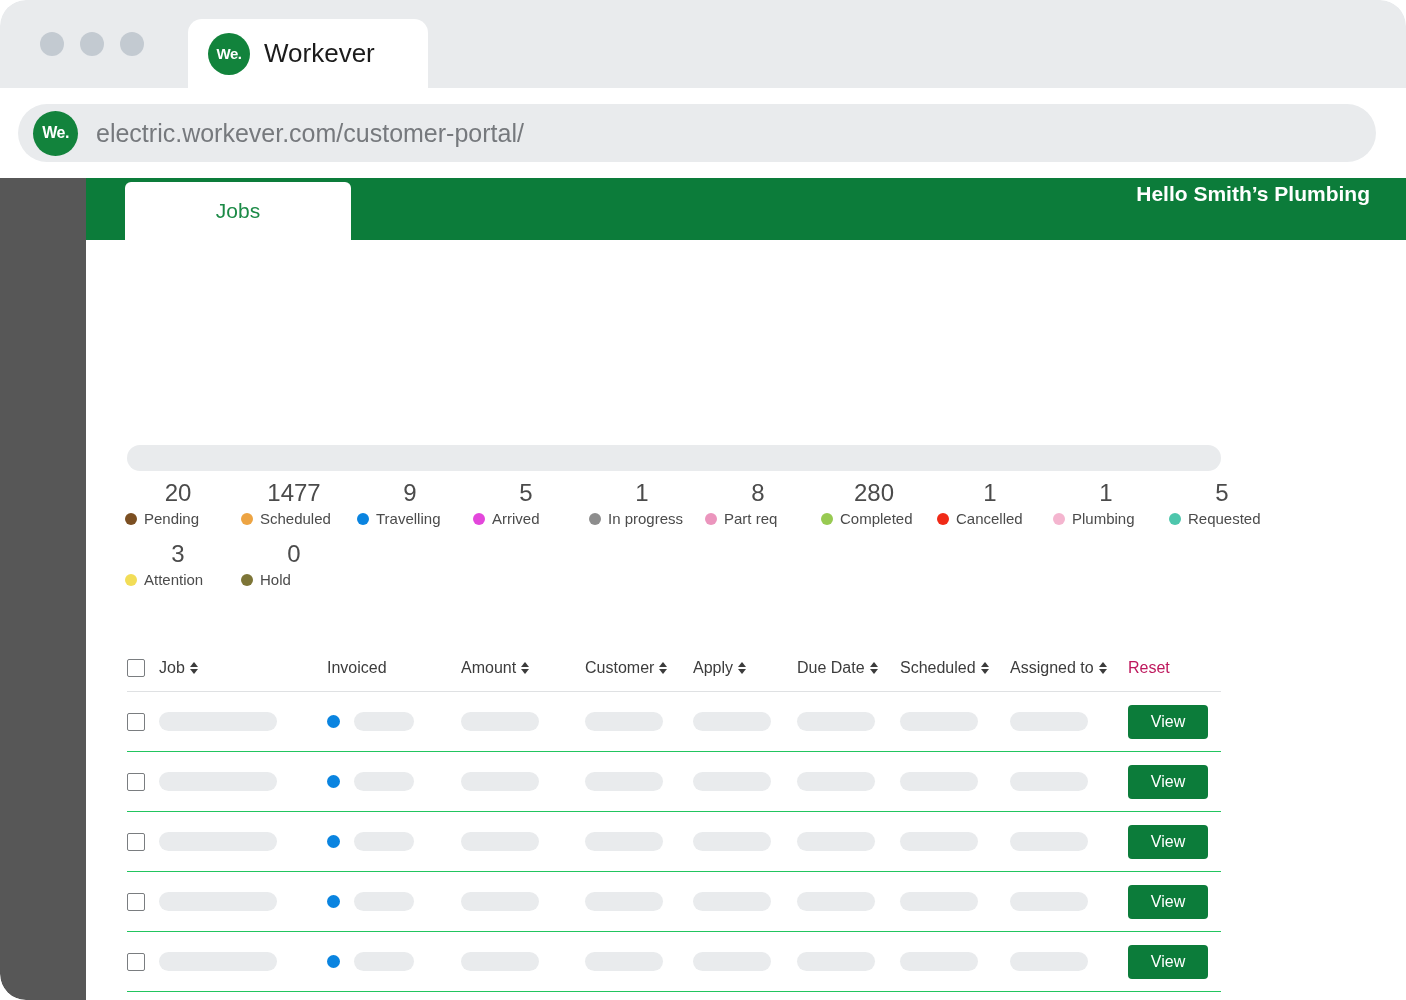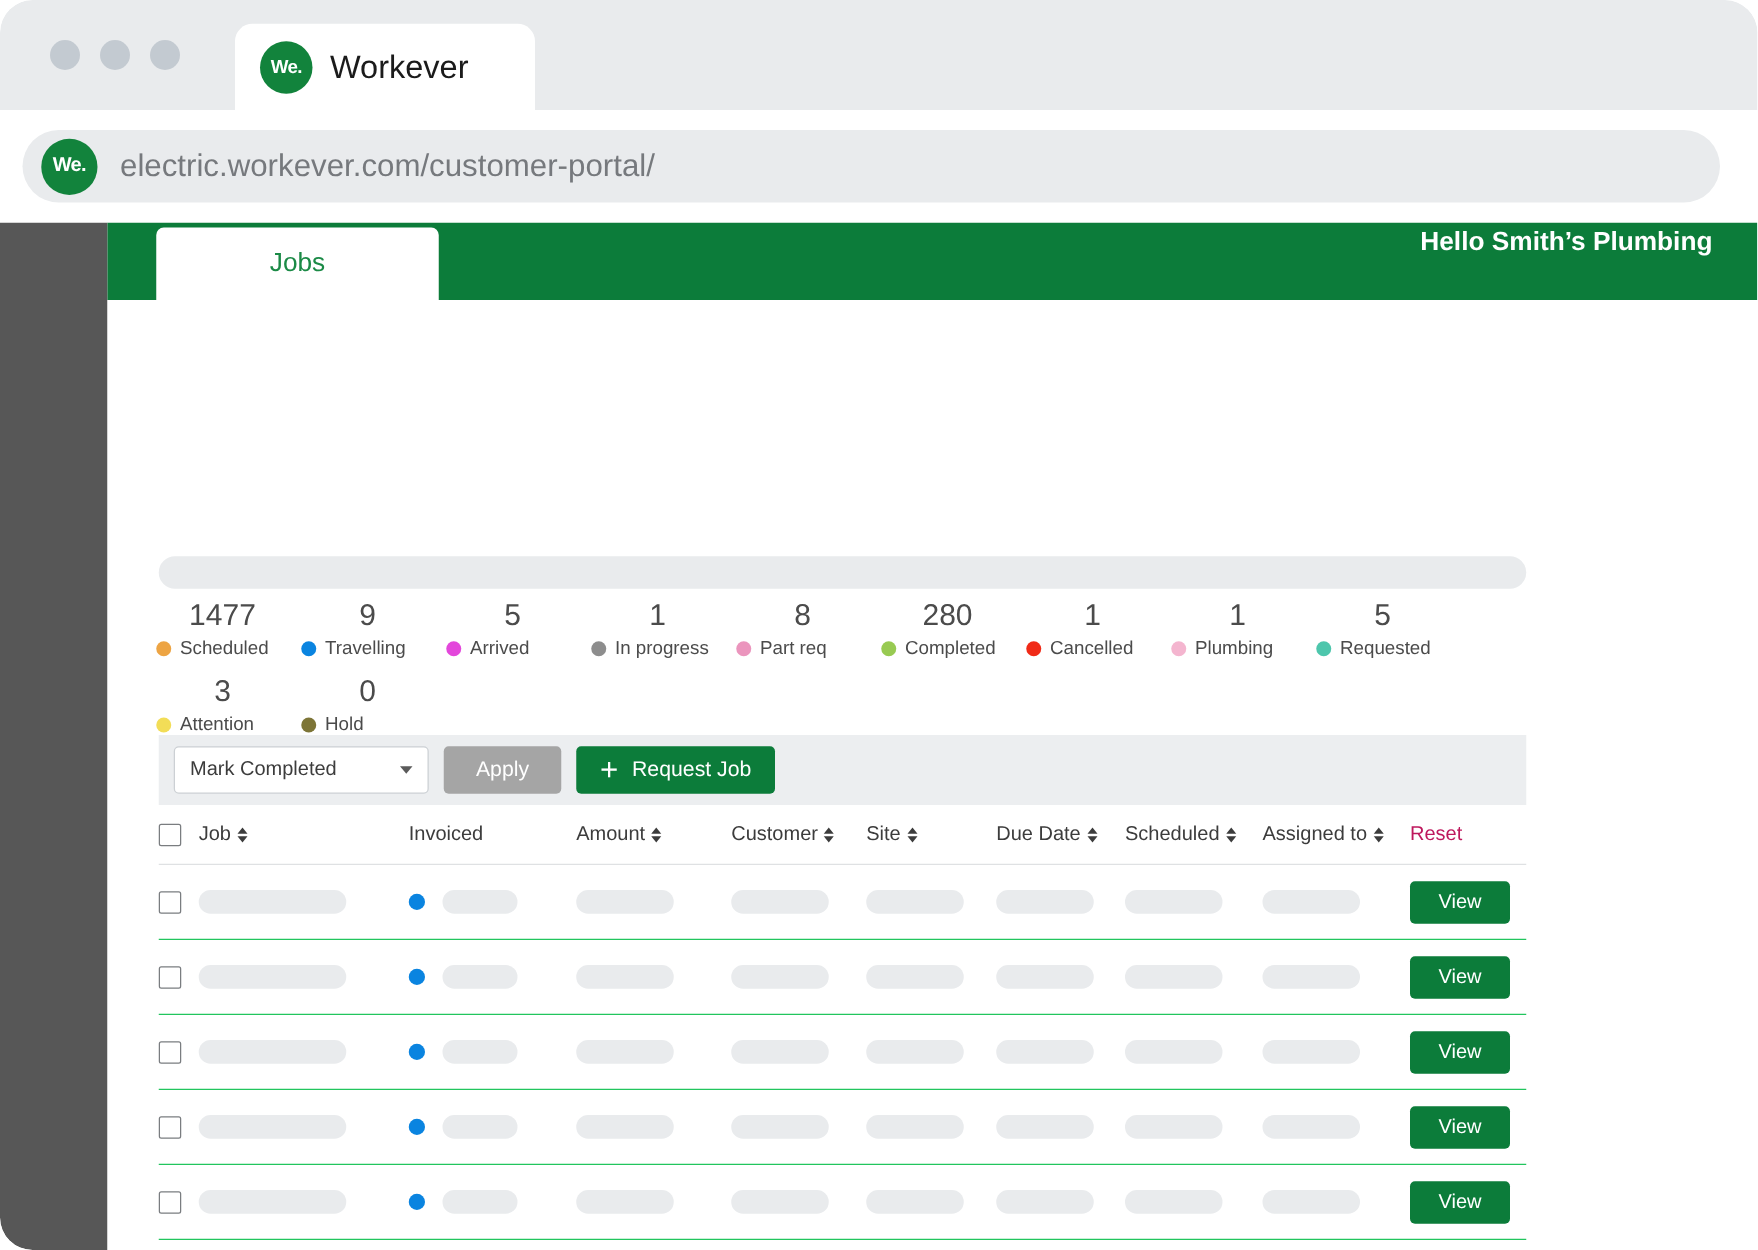--- a/index.html
+++ b/index.html
@@ -381,20 +381,27 @@
       <div id="greeting">Hello Smith’s Plumbing</div>
     </div>
 
     <div id="content">
 
       <div id="search-skeleton"></div>
 
       <div id="status-grid">
           <div class="status-row">
             <div class="status-cell">
+              <div class="status-count">20</div>
+              <div class="status-label-wrap">
+                <span class="status-dot" style="background: rgb(123, 79, 34);"></span>
+                <span class="status-label">Pending</span>
+              </div>
+            </div>
+            <div class="status-cell">
               <div class="status-count">1477</div>
               <div class="status-label-wrap">
                 <span class="status-dot" style="background: rgb(237, 164, 67);"></span>
                 <span class="status-label">Scheduled</span>
               </div>
             </div>
             <div class="status-cell">
               <div class="status-count">9</div>
               <div class="status-label-wrap">
                 <span class="status-dot" style="background: rgb(10, 132, 224);"></span>
@@ -462,31 +469,20 @@
             <div class="status-cell">
               <div class="status-count">0</div>
               <div class="status-label-wrap">
                 <span class="status-dot" style="background: rgb(125, 117, 55);"></span>
                 <span class="status-label">Hold</span>
               </div>
             </div>
           </div>
         </div>
 
-      <div id="toolbar">
-        <div id="bulk-select">
-          <span id="bulk-select-value">Mark Completed</span>
-          <span class="caret-down"></span>
-        </div>
-        <button id="apply-button">Apply</button>
-        <button id="request-job-button">
-          <span id="plus-icon">+</span>
-          <span>Request  Job</span>
-        </button>
-      </div>
 
       <div id="jobs-table">
         <div id="table-head">
             <div class="cell c-chk">
               <span class="checkbox"></span>
             </div>
             <div class="cell c-job">
               <span class="th">
                 <span>Job</span>
                 <span class="sort-arrows">
@@ -513,21 +509,21 @@
               <span class="th">
                 <span>Customer</span>
                 <span class="sort-arrows">
                   <i class="up"></i>
                   <i class="dn"></i>
                 </span>
               </span>
             </div>
             <div class="cell c-site">
               <span class="th">
-                <span>Site</span>
+                <span>Apply</span>
                 <span class="sort-arrows">
                   <i class="up"></i>
                   <i class="dn"></i>
                 </span>
               </span>
             </div>
             <div class="cell c-due">
               <span class="th">
                 <span>Due Date</span>
                 <span class="sort-arrows">

